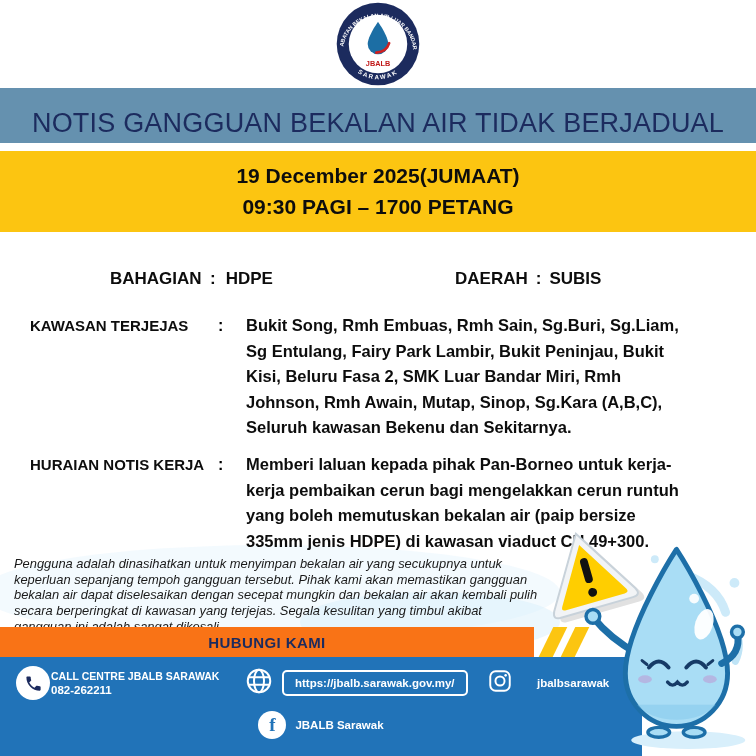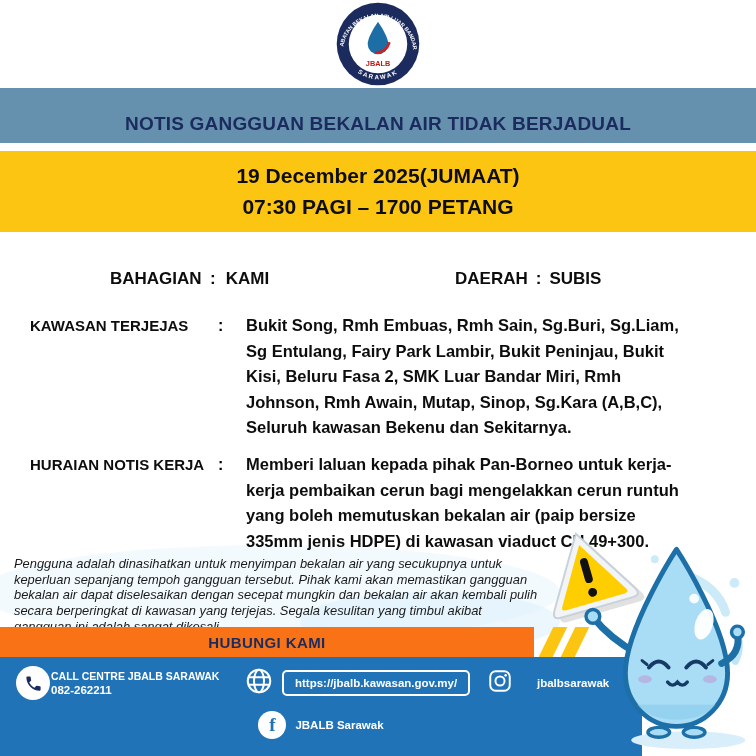--- a/index.html
+++ b/index.html
@@ -9,21 +9,21 @@
   
   .splash-a { position:absolute; left:-20px; top:545px; width:580px; height:95px;
               background:#e9f6fd; border-radius:50%; opacity:.55; }
   .splash-b { position:absolute; left:300px; top:592px; width:260px; height:60px;
               background:#d9effb; border-radius:50%; opacity:.5; }
 
   .logo-wrap { position:absolute; top:1px; left:50%; transform:translateX(-50%); }
 
   .title-band { position:absolute; top:88px; left:0; right:0; height:55px;
                 background:#6591af; display:flex; align-items:center; justify-content:center; }
-  .title-band .title { font-size:19px; font-weight:700; color:#1c2b5e; letter-spacing:.2px;margin-top:16px; }
+  .title-band .title { font-size:27px; font-weight:400; color:#1c2b5e; letter-spacing:.2px;margin-top:16px; }
 
   .date-band { position:absolute; top:151px; left:0; right:0; height:81px; background:#fcc511;
                display:flex; flex-direction:column; align-items:center; justify-content:center; gap:7px; }
   .date-line { font-size:21px; font-weight:700; color:#0d0d0d; }
 
   .region-bahagian { position:absolute; left:110px; top:269px; font-size:17px; font-weight:700; color:#0d0d0d; }
   .region-bahagian .lbl { display:inline-block; width:100px; }
   .region-bahagian .val { margin-left:10px; }
   .region-daerah { position:absolute; left:455px; top:269px; font-size:17px; font-weight:700; color:#0d0d0d; }
   .region-daerah .colon { margin:0 8px; }
@@ -87,25 +87,25 @@
       <text x="50" y="75" font-size="8.5" font-weight="bold" fill="#c01818" text-anchor="middle">JBALB</text>
     </svg>
   </div>
 
   <div class="title-band">
     <div class="title">NOTIS GANGGUAN BEKALAN AIR TIDAK BERJADUAL</div>
   </div>
 
   <div class="date-band">
     <div class="date-line">19 December 2025(JUMAAT)</div>
-    <div class="date-line">07:30 PAGI – 1700 PETANG</div>
+    <div class="date-line">09:30 PAGI – 1700 PETANG</div>
   </div>
 
   <div class="region-bahagian">
-    <span class="lbl">BAHAGIAN</span><span class="colon">:</span><span class="val">KAMI</span>
+    <span class="lbl">BAHAGIAN</span><span class="colon">:</span><span class="val">HDPE</span>
   </div>
   <div class="region-daerah">
     <span>DAERAH</span><span class="colon">:</span><span>SUBIS</span>
   </div>
 
   <div class="detail-row row-kawasan">
     <div class="d-label">KAWASAN TERJEJAS</div>
     <div class="d-colon">:</div>
     <div class="d-value">Bukit Song, Rmh Embuas, Rmh Sain, Sg.Buri, Sg.Liam, Sg Entulang, Fairy Park Lambir, Bukit Peninjau, Bukit Kisi, Beluru Fasa 2, SMK Luar Bandar Miri, Rmh Johnson, Rmh Awain, Mutap, Sinop, Sg.Kara (A,B,C), Seluruh kawasan Bekenu dan Sekitarnya.</div>
   </div>
@@ -138,21 +138,21 @@
         </div>
       </div>
       <div class="web-group">
         <span>
           <svg viewBox="0 0 24 24" width="30" height="30" fill="none" stroke="#ffffff" stroke-width="1.6">
               <circle cx="12" cy="12" r="9"></circle>
               <ellipse cx="12" cy="12" rx="4" ry="9"></ellipse>
               <path d="M3.5 9h17M3.5 15h17"></path>
             </svg>
         </span>
-        <span class="url-box">https://jbalb.kawasan.gov.my/</span>
+        <span class="url-box">https://jbalb.sarawak.gov.my/</span>
       </div>
       <div class="ig-group">
         <span>
           <svg viewBox="0 0 24 24" width="26" height="26" fill="none" stroke="#ffffff" stroke-width="1.8">
               <rect x="3" y="3" width="18" height="18" rx="5"></rect>
               <circle cx="12" cy="12" r="4.2"></circle>
               <circle cx="17.2" cy="6.8" r="1.2" fill="#ffffff" stroke="none"></circle>
             </svg>
         </span>
         <span class="f-num">jbalbsarawak</span>

